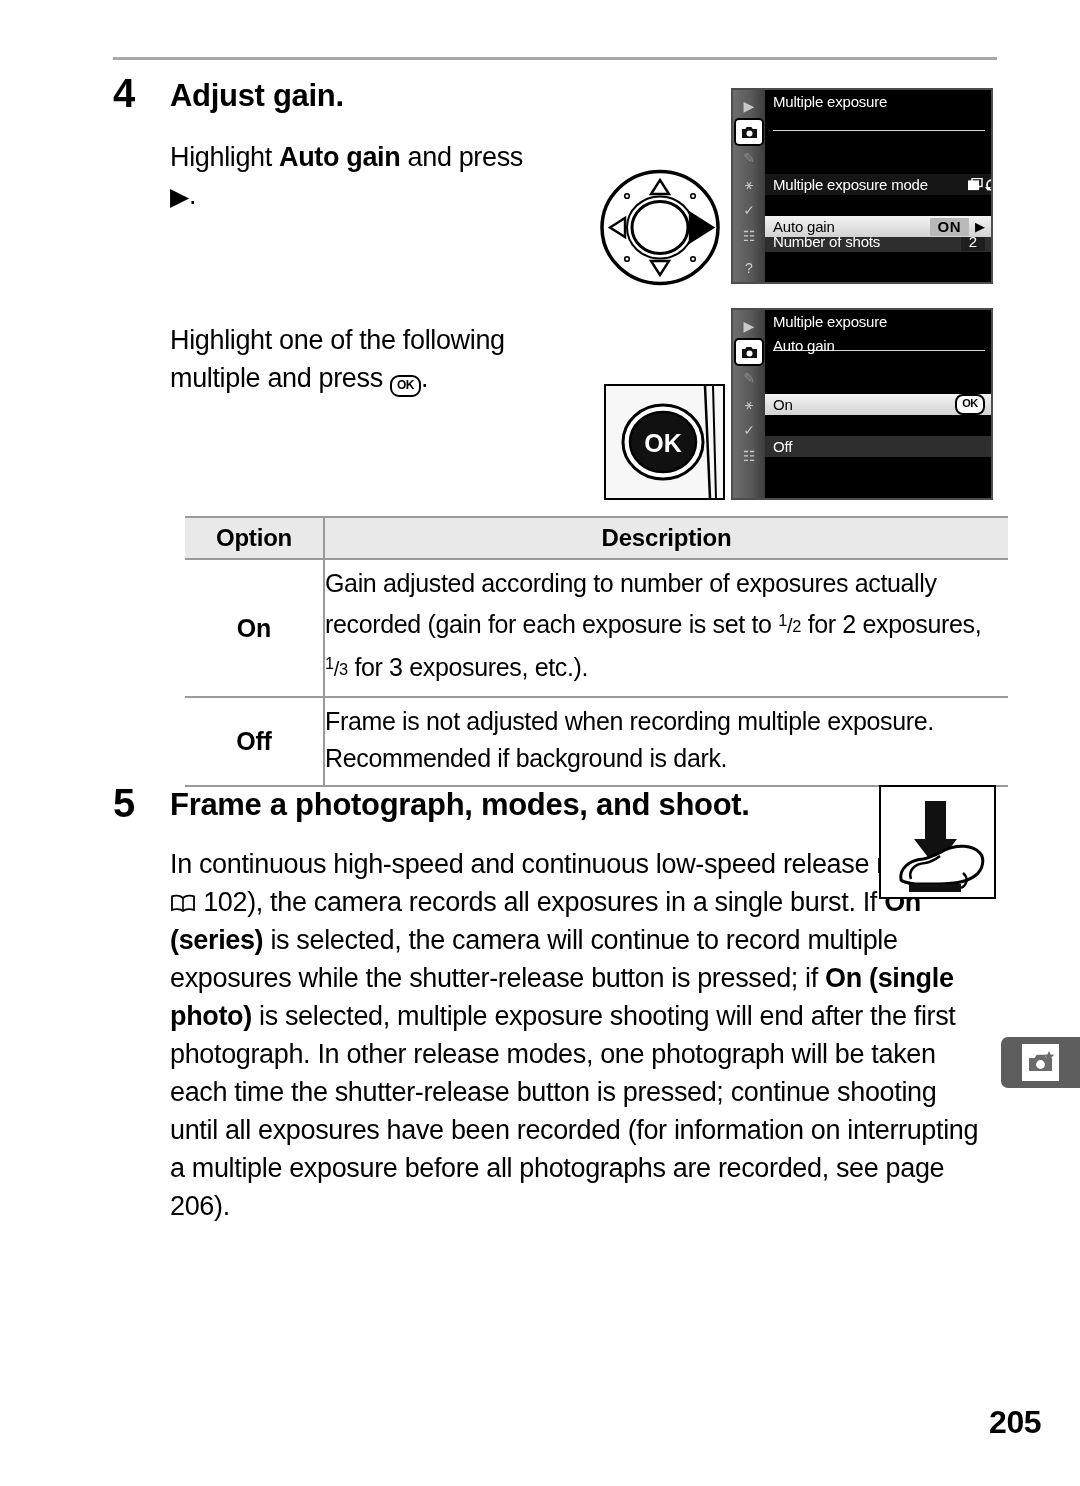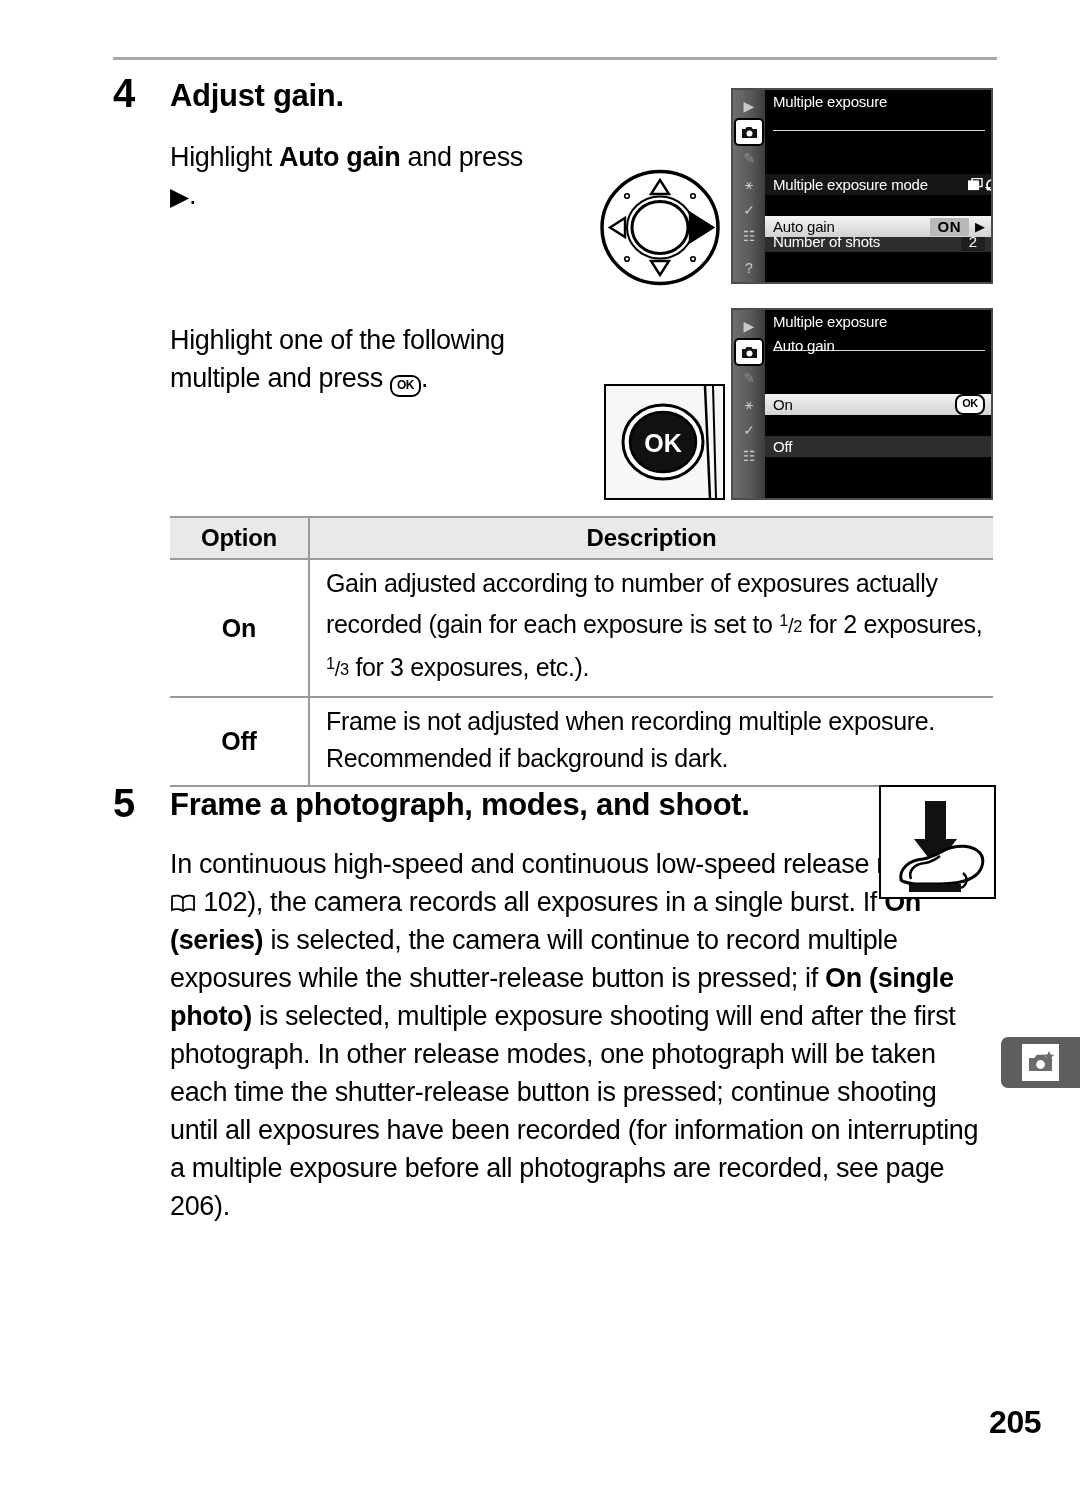--- a/index.html
+++ b/index.html
@@ -243,21 +243,21 @@
     font-weight: bold;
     line-height: 15px;
     text-align: center;
     letter-spacing: -0.5px;
     margin-right: 6px;
   }
 
   
   #opt-table {
     position: absolute;
-    left: 170px;
+    left: 185px;
     top: 516px;
     width: 823px;
     border-collapse: collapse;
     font-size: 25px;
   }
   #opt-table th, #opt-table td {
     border-top: 2px solid #9a9a9a;
     border-bottom: 2px solid #9a9a9a;
     padding: 0;
   }
@@ -270,21 +270,21 @@
   }
   #opt-table .col-opt {
     width: 138px;
     text-align: center;
     font-weight: bold;
     vertical-align: middle;
     border-right: 2px solid #9a9a9a;
     letter-spacing: -0.2px;
   }
   #opt-table .col-desc {
-    padding: 5px 10px 8px 16px;
+    padding: 5px 10px 8px 0;
     line-height: 37px;
     letter-spacing: -0.35px;
   }
   .frac { font-size: 0.8em; }
   .frac sup { font-size: 0.82em; vertical-align: 0.42em; }
   .frac sub { font-size: 0.82em; vertical-align: 0.05em; }
 
   
   #side-tab {
     position: absolute;

